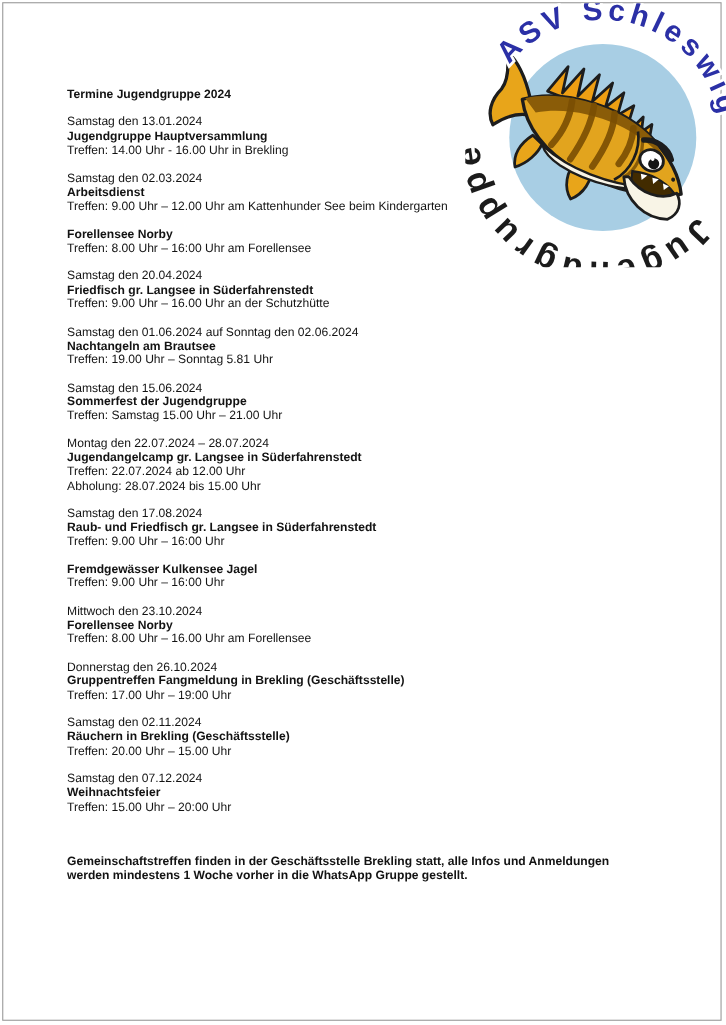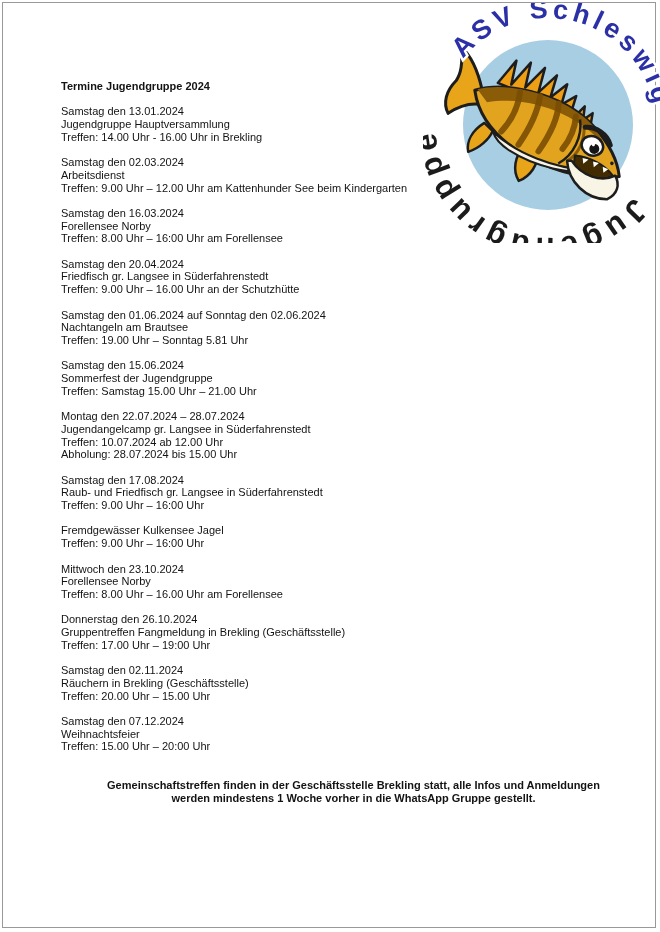--- a/index.html
+++ b/index.html
@@ -11,22 +11,22 @@
     position:absolute; left:2px; top:2px; width:654px; height:926px;
     border:1px solid #999999; background:#ffffff; box-sizing:border-box;
   }
   .content {
     position:absolute; left:58px; top:77px; width:585px;
     font-size:11px; line-height:12.7px; color:#131313;
   }
   .doc-title { font-weight:bold; margin-bottom:12.7px; white-space:nowrap; }
   .event { margin-top:12.7px; }
   .line { white-space:nowrap; }
-  .etitle { font-weight:normal; }
-  .footer { margin-top:26px; font-weight:bold;text-align:center; }
+  .etitle { font-weight:bold; }
+  .footer { margin-top:37px; font-weight:bold; }
   .logo-svg { position:absolute; left:420px; top:0px; width:240px; height:240px; }
   .arc-text { font-family:"Liberation Sans", sans-serif; font-weight:700;
               stroke:#ffffff; stroke-width:5px; paint-order:stroke; }
 </style>
 </head>
 <body>
 
 <div class="page">
 
   <svg class="logo-svg" viewBox="0 0 240 240" xmlns="http://www.w3.org/2000/svg">
@@ -97,21 +97,20 @@
           <div class="line edate">Samstag den 13.01.2024</div>
           <div class="line etitle">Jugendgruppe Hauptversammlung</div>
           <div class="line edetail">Treffen: 14.00 Uhr - 16.00 Uhr in Brekling</div>
         </div>
         <div class="event">
           <div class="line edate">Samstag den 02.03.2024</div>
           <div class="line etitle">Arbeitsdienst</div>
           <div class="line edetail">Treffen: 9.00 Uhr – 12.00 Uhr am Kattenhunder See beim Kindergarten</div>
         </div>
         <div class="event">
-          <div class="line edate">Samstag den 16.03.2024</div>
           <div class="line etitle">Forellensee Norby</div>
           <div class="line edetail">Treffen: 8.00 Uhr – 16:00 Uhr am Forellensee</div>
         </div>
         <div class="event">
           <div class="line edate">Samstag den 20.04.2024</div>
           <div class="line etitle">Friedfisch gr. Langsee in Süderfahrenstedt</div>
           <div class="line edetail">Treffen: 9.00 Uhr – 16.00 Uhr an der Schutzhütte</div>
         </div>
         <div class="event">
           <div class="line edate">Samstag den 01.06.2024 auf Sonntag den 02.06.2024</div>
@@ -119,21 +118,21 @@
           <div class="line edetail">Treffen: 19.00 Uhr – Sonntag 5.81 Uhr</div>
         </div>
         <div class="event">
           <div class="line edate">Samstag den 15.06.2024</div>
           <div class="line etitle">Sommerfest der Jugendgruppe</div>
           <div class="line edetail">Treffen: Samstag 15.00 Uhr – 21.00 Uhr</div>
         </div>
         <div class="event">
           <div class="line edate">Montag den 22.07.2024 – 28.07.2024</div>
           <div class="line etitle">Jugendangelcamp gr. Langsee in Süderfahrenstedt</div>
-          <div class="line edetail">Treffen: 10.07.2024 ab 12.00 Uhr</div>
+          <div class="line edetail">Treffen: 22.07.2024 ab 12.00 Uhr</div>
           <div class="line edetail">Abholung: 28.07.2024 bis 15.00 Uhr</div>
         </div>
         <div class="event">
           <div class="line edate">Samstag den 17.08.2024</div>
           <div class="line etitle">Raub- und Friedfisch gr. Langsee in Süderfahrenstedt</div>
           <div class="line edetail">Treffen: 9.00 Uhr – 16:00 Uhr</div>
         </div>
         <div class="event">
           <div class="line etitle">Fremdgewässer Kulkensee Jagel</div>
           <div class="line edetail">Treffen: 9.00 Uhr – 16:00 Uhr</div>

